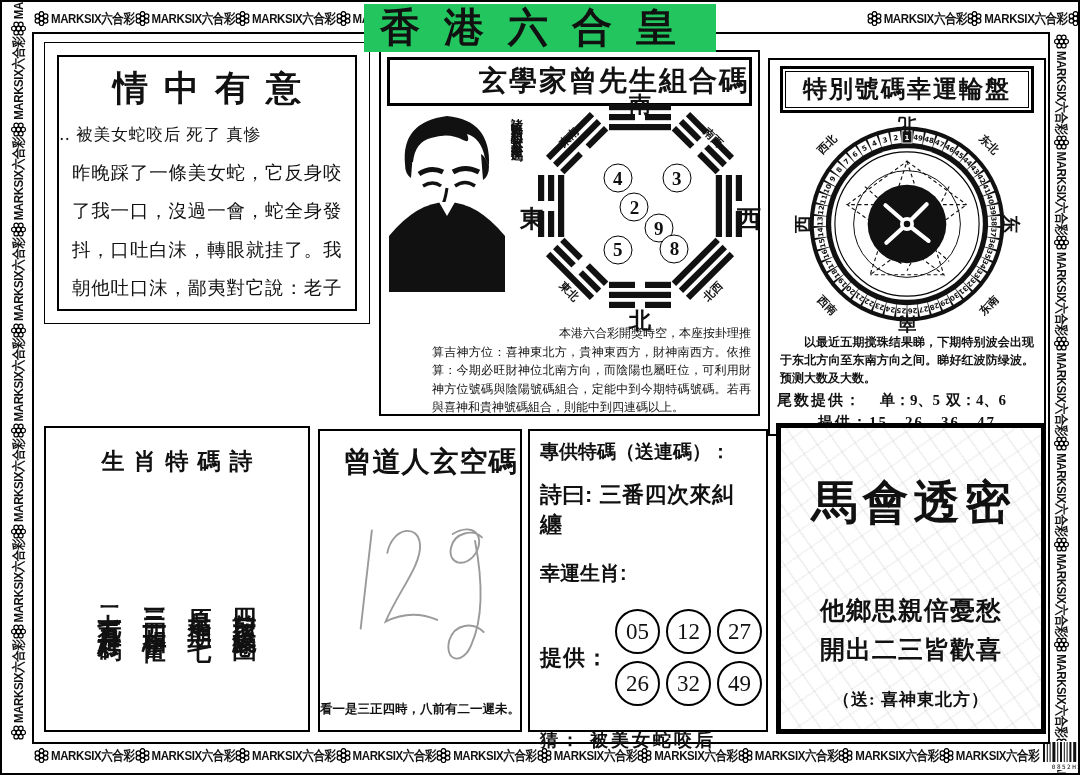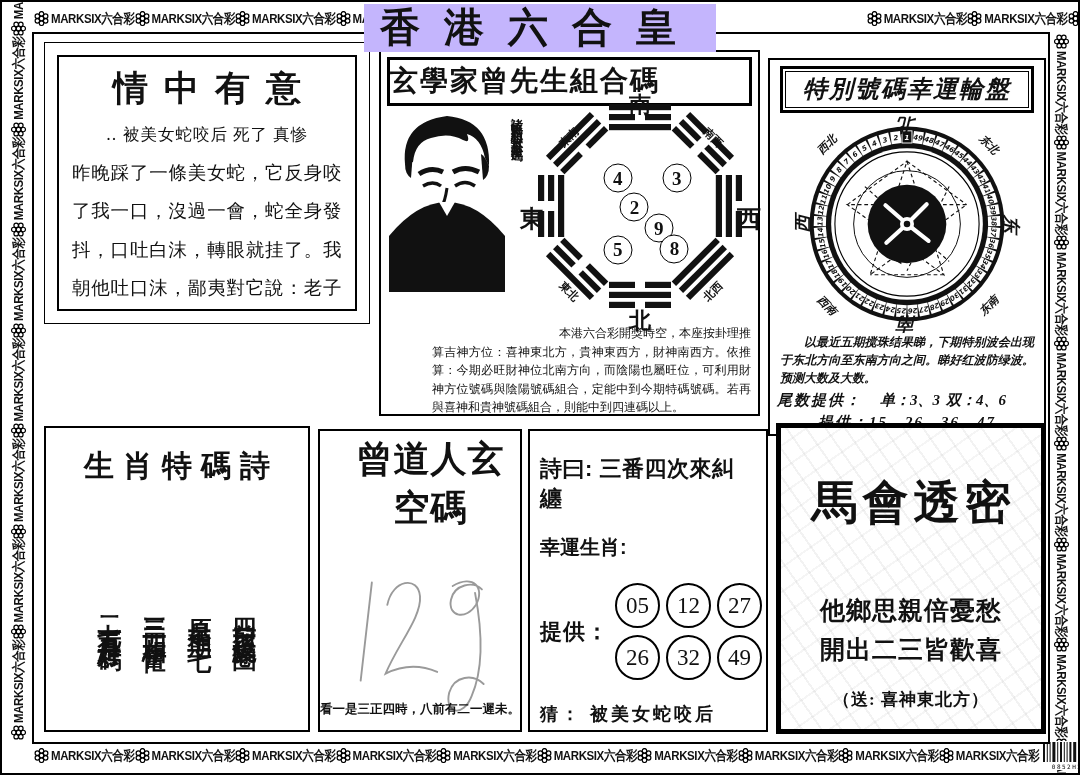--- a/index.html
+++ b/index.html
@@ -16,34 +16,34 @@
   .bseg{display:flex;flex:1;justify-content:space-around;align-items:center;}
   .tspacer{width:330px;flex:0 0 auto;}
   .band-bottom{position:absolute;left:32px;right:32px;bottom:2px;height:31px;display:flex;align-items:center;justify-content:space-around;}
   .band-left,.band-right{position:absolute;top:32px;width:28px;height:706px;}
   .band-left{left:2px;}.band-right{right:2px;}
   .rot{position:absolute;left:50%;top:50%;width:706px;height:28px;display:flex;align-items:center;justify-content:space-around;}
   .band-left .rot{transform:translate(-50%,-50%) rotate(-90deg);}
   .band-right .rot{transform:translate(-50%,-50%) rotate(90deg);}
   
   .page-title{position:absolute;left:50%;top:2px;transform:translateX(-50%);z-index:6;
-    background:#c4b5fd;padding:0 16px 2px;font-size:40px;font-weight:bold;letter-spacing:24px;
+    background:#22c55e;padding:0 16px 2px;font-size:40px;font-weight:bold;letter-spacing:24px;
     white-space:nowrap;height:46px;line-height:48px;}
   
   .frame{position:absolute;left:30px;top:30px;width:1018px;height:712px;border:2px solid #000;box-sizing:border-box;}
   .box{position:absolute;border:2px solid #000;background:#fff;box-sizing:border-box;}
   
   .story{left:42px;top:40px;width:326px;height:282px;border:1px solid #000;padding:12px;}
   .story-in{border:2px solid #000;height:100%;box-sizing:border-box;overflow:hidden;}
   .story-title{text-align:center;font-size:35px;font-weight:bold;letter-spacing:16px;margin-top:8px;text-indent:16px;}
-  .story-sub{text-align:center;font-size:16.5px;margin-top:12px;letter-spacing:1px;}
+  .story-sub{text-align:left;font-size:16.5px;margin-top:12px;letter-spacing:1px;}
   .story-body{padding:8px 13px 0;font-size:18.5px;line-height:2.08;text-align:justify;letter-spacing:.5px;}
   
   .master{left:377px;top:48px;width:381px;height:366px;}
-  .mtitle{margin:5px 6px 4px;border:3px solid #000;text-align:left;
+  .mtitle{margin:5px 6px 4px;border:3px solid #000;text-align:right;
     font-family:"Liberation Sans","DejaVu Sans",sans-serif;font-weight:900;font-size:28px;
     letter-spacing:2px;padding:2px 0 3px;}
   .portrait{position:absolute;left:8px;top:52px;}
   .password{position:absolute;left:7px;top:246px;font-size:22px;font-weight:bold;white-space:nowrap;}
   .password b{font-family:"DejaVu Sans","Liberation Sans",sans-serif;font-weight:bold;font-size:23px;letter-spacing:1px;}
   .vnote{position:absolute;left:127px;top:56px;height:206px;writing-mode:vertical-rl;text-orientation:upright;
     font-size:12px;letter-spacing:2.5px;font-weight:bold;}
   .bagua{position:absolute;left:148px;top:42px;width:222px;height:238px;}
   .bagua svg{position:absolute;left:3px;top:4px;}
   .trig rect{fill:#111;}
@@ -57,21 +57,21 @@
   .bd-tr{right:12%;top:15%;transform:rotate(45deg);}
   .bd-bl{left:13%;bottom:14%;transform:rotate(45deg);}
   .bd-br{right:12%;bottom:14%;transform:rotate(-45deg);}
   .bnum{position:absolute;width:27px;height:27px;border:1.5px solid #000;border-radius:50%;
     display:flex;align-items:center;justify-content:center;font-size:19px;font-weight:bold;
     background:#fff;transform:translate(-50%,-50%);}
   .manal{position:absolute;left:7px;right:7px;top:272px;font-size:12px;font-weight:normal;line-height:1.55;margin-left:44px;}
   .manal .l1{text-align:right;}
   .manal .rest{text-align:justify;}
   
-  .wheelbox{left:766px;top:56px;width:278px;height:378px;font-style:italic;}
+  .wheelbox{left:766px;top:56px;width:278px;height:378px;}
   .wtitle{margin:6px 10px 2px;border:3px solid #000;padding:2px;}
   .wtitle-in{border:1px solid #000;text-align:center;font-family:"Liberation Sans","DejaVu Sans",sans-serif;
     font-weight:900;font-size:24px;letter-spacing:2px;padding:1px 0 2px;}
   .wheelwrap{position:relative;width:206px;height:206px;margin:8px auto 0;}
   .wnum{font-family:"DejaVu Sans",sans-serif;font-size:7.5px;font-weight:bold;text-anchor:middle;}
   .wdir{position:absolute;font-weight:bold;z-index:3;}
   .wd-top{left:50%;top:-8px;transform:translateX(-50%) rotate(180deg);font-size:18px;}
   .wd-bottom{left:50%;bottom:-9px;transform:translateX(-50%) rotate(180deg);font-size:18px;}
   .wd-left{left:-10px;top:50%;transform:translateY(-50%) rotate(-90deg);font-size:18px;}
   .wd-right{right:-10px;top:50%;transform:translateY(-50%) rotate(90deg);font-size:18px;}
@@ -80,27 +80,27 @@
   .wd-tr{right:5%;top:8%;transform:rotate(45deg);}
   .wd-bl{left:6%;bottom:7%;transform:rotate(45deg);}
   .wd-br{right:5%;bottom:7%;transform:rotate(-45deg);}
   .wanal{margin:6px 10px 0;font-size:12px;font-weight:bold;line-height:1.5;text-align:justify;text-indent:2em;}
   .wtail{margin:4px 7px 0;display:flex;font-size:15px;font-weight:bold;}
   .wtail .lab{letter-spacing:2px;margin-right:18px;}
   .wtail .v{margin-right:6px;}
   .wprov{text-align:center;font-size:15px;font-weight:bold;letter-spacing:2px;margin-top:3px;}
   
   .zodiac{left:42px;top:424px;width:266px;height:306px;}
-  .ztitle{text-align:center;font-size:30px;font-weight:bold;letter-spacing:9px;margin-top:18px;text-indent:9px;}
+  .ztitle{text-align:center;font-size:23px;font-weight:bold;letter-spacing:9px;margin-top:18px;text-indent:9px;}
   .poem{writing-mode:vertical-rl;text-orientation:upright;height:214px;margin:22px auto 0;
     display:block;text-align:center;width:max-content;}
   .pcol{font-size:24px;font-weight:bold;letter-spacing:5px;margin:0 13px;}
   
   .xuan{left:316px;top:427px;width:204px;height:303px;}
-  .xtitle{text-align:center;font-size:36px;font-weight:bold;letter-spacing:1px;margin-top:4px;padding-left:21px;}
+  .xtitle{text-align:center;font-size:28px;font-weight:bold;letter-spacing:1px;margin-top:12px;padding-left:21px;}
   .scribble{display:block;margin:22px auto 0;}
   .xfoot{position:absolute;left:0;right:0;bottom:12px;text-align:center;font-size:12.5px;font-weight:bold;}
   
   .special{left:526px;top:427px;width:240px;height:303px;padding:8px 10px;font-family:"Liberation Sans","DejaVu Sans",sans-serif;}
   .sp-head{font-size:19px;font-weight:900;}
   .sp-poem{font-size:22px;font-weight:900;margin-top:15px;letter-spacing:.5px;}
   .sp-zod{font-size:20px;font-weight:900;margin-top:20px;}
   .sp-prov{display:flex;align-items:center;margin-top:22px;}
   .sp-provlab{font-family:"Liberation Serif",serif;font-size:22px;font-weight:bold;letter-spacing:1px;margin-right:6px;white-space:nowrap;}
   .snums{display:grid;grid-template-columns:repeat(3,1fr);gap:7px 6px;}
@@ -843,21 +843,21 @@
       <span class="wdir wd-right">东</span>
       <span class="wdir wd-c wd-tl">西北</span>
       <span class="wdir wd-c wd-tr">东北</span>
       <span class="wdir wd-c wd-bl">西南</span>
       <span class="wdir wd-c wd-br">东南</span>
     </div>
 
     <div class="wanal">以最近五期搅珠结果睇，下期特别波会出现于东北方向至东南方向之间。睇好红波防绿波。预测大数及大数。</div>
     <div class="wtail">
       <span class="lab">尾数提供：</span>
-      <span class="v">单：3、3</span>
+      <span class="v">单：9、5</span>
       <span class="v">双：4、6</span>
     </div>
     <div class="wprov">
       <span>提供：</span><span>15、26、36、47</span>
     </div>
   </div>
 
   <div class="box zodiac">
     <div class="ztitle">生肖特碼詩</div>
     <div class="poem" id="poemCols">
@@ -875,20 +875,21 @@
         <path d="M34,32 C30,70 25,108 21,146"></path>
         <path d="M52,58 C58,28 88,24 90,48 C92,72 64,104 50,138 C74,126 96,130 110,136"></path>
         <path d="M128,36 C152,22 166,38 155,58 C144,76 122,72 126,52 C130,34 152,30 162,40"></path>
         <path d="M154,44 C162,86 164,132 150,164 C140,190 118,184 124,160 C130,140 152,138 164,150"></path>
       </g>
     </svg>
     <div class="xfoot">看一是三正四時，八前有二一遲未。</div>
   </div>
 
   <div class="box special">
+    <div class="sp-head">專供特碼（送連碼）：</div>
     <div class="sp-poem">詩曰: 三番四次來糾纏</div>
     <div class="sp-zod">幸運生肖:</div>
     <div class="sp-prov">
       <span class="sp-provlab">提供：</span>
       <div class="snums" id="specialNums">
           <div class="snum">05</div>
           <div class="snum">12</div>
           <div class="snum">27</div>
           <div class="snum">26</div>
           <div class="snum">32</div>

